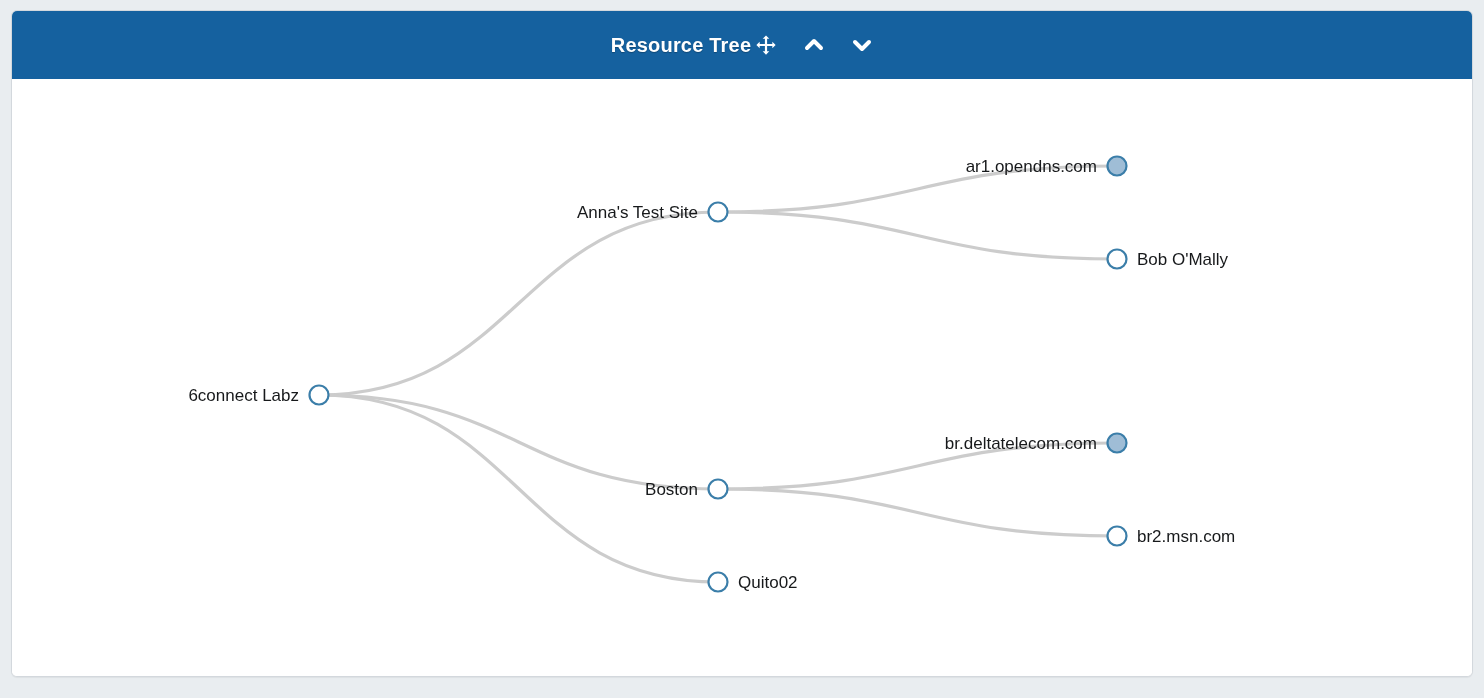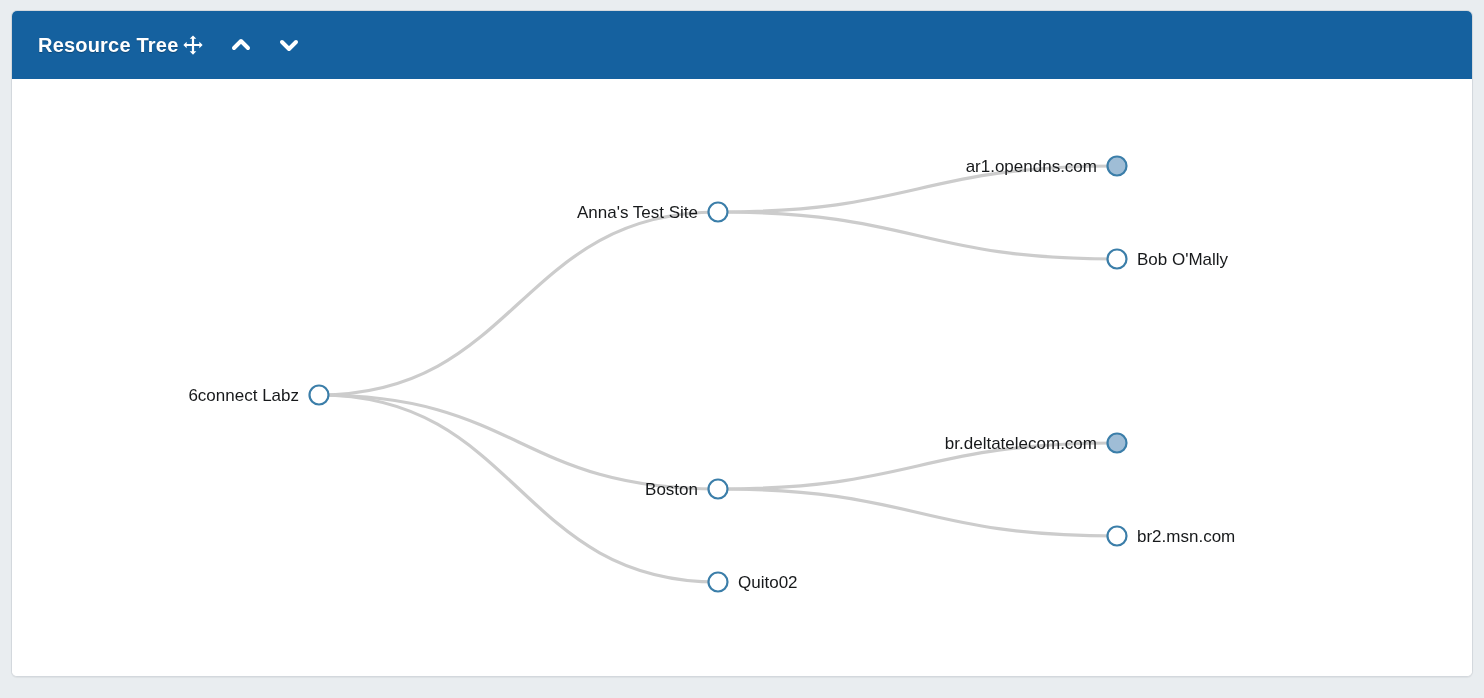--- a/index.html
+++ b/index.html
@@ -33,21 +33,21 @@
     box-shadow: 0 1px 1px rgba(0,0,0,0.05);
     overflow: hidden;
   }
 
   .panel-header {
     position: relative;
     height: 68px;
     background: #15619f;
     display: flex;
     align-items: center;
-    justify-content: flex-start;
+    justify-content: center;
     padding: 0 22px 0 26px;
     box-sizing: border-box;
   }
 
   .panel-title {
     color: #ffffff;
     font-size: 20px;
     font-weight: bold;
     letter-spacing: 0.2px;
     font-family: "Liberation Sans", sans-serif;

